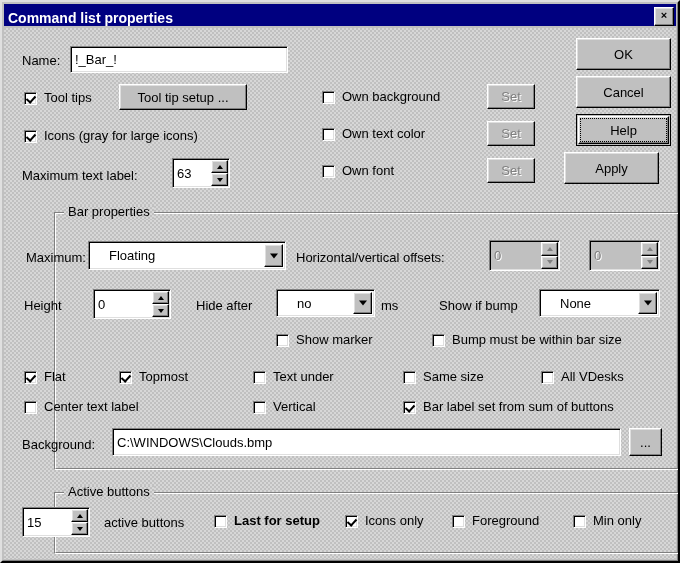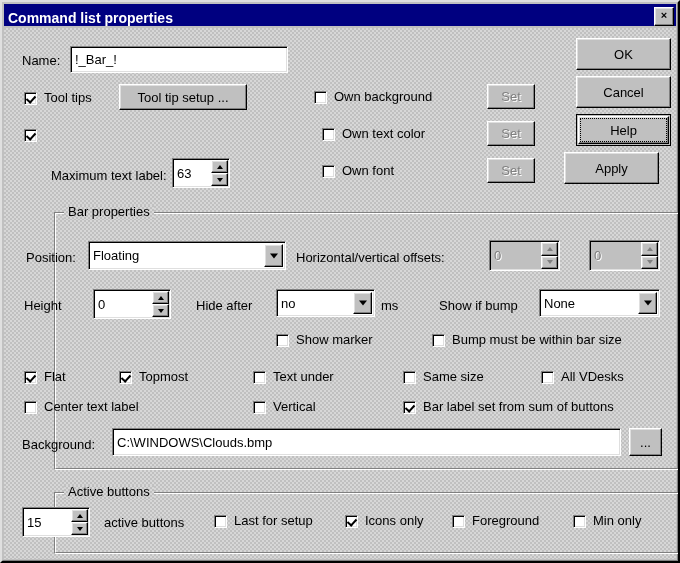--- a/index.html
+++ b/index.html
@@ -268,21 +268,21 @@
     border-bottom: 1px solid #ffffff;
     box-shadow: inset 1px 1px 0 #000000, inset -1px -1px 0 #dfdfdf;
     display: flex;
     align-items: stretch;
     overflow: hidden;
   }
   .combo-val {
     flex: 1;
     display: flex;
     align-items: center;
-    padding-left: 4px;
+    padding-left: 20px;
     font-size: 13px;
     overflow: hidden;
     white-space: nowrap;
   }
   .combo-arrow {
     width: 17px;
     flex: none;
     margin: 2px 2px 2px 0;
     background: #c0c0c0;
     border-left: 1px solid #ffffff;
@@ -355,32 +355,33 @@
     <div class="textbox" style="left:66px; top:18px; width:218px; height:27px;">!_Bar_!</div>
 
     <div class="cb" style="left:20px; top:63px;">
       <span class="cb-box checked"></span>
       <span class="cb-label">Tool tips</span>
     </div>
     <div class="btn" style="left:115px; top:56px; width:128px; height:26px;">Tool tip setup ...</div>
 
     <div class="cb" style="left:20px; top:101px;">
       <span class="cb-box checked"></span>
-    </div>
-
-    <div class="lbl" style="left:18px; top:140px;padding-left:29px;">Maximum text label:</div>
+      <span class="cb-label">Icons (gray for large icons)</span>
+    </div>
+
+    <div class="lbl" style="left:18px; top:140px;">Maximum text label:</div>
     <div class="spin" style="left:168px; top:130px; width:58px; height:30px;">
       <div class="spin-val">63</div>
       <div class="spin-arrows">
         <div class="spin-arrow up"></div>
         <div class="spin-arrow down"></div>
       </div>
     </div>
 
-    <div class="cb" style="left:310px; top:62px;">
+    <div class="cb" style="left:318px; top:62px;">
       <span class="cb-box"></span>
       <span class="cb-label">Own background</span>
     </div>
     <div class="btn disabled" style="left:483px; top:56px; width:48px; height:25px;">Set</div>
 
     <div class="cb" style="left:318px; top:99px;">
       <span class="cb-box"></span>
       <span class="cb-label">Own text color</span>
     </div>
     <div class="btn disabled" style="left:483px; top:93px; width:48px; height:25px;">Set</div>
@@ -399,21 +400,21 @@
       </span>
       <span class="focus-rect"></span>
     </div>
     <div class="btn" style="left:560px; top:124px; width:95px; height:32px;">Apply</div>
 
     <div class="group" style="left:10px; top:184px; width:656px; height:258px;">
       <div class="group-inner"></div>
       <div class="group-title">Bar properties</div>
     </div>
 
-    <div class="lbl" style="left:22px; top:222px;">Position:</div>
+    <div class="lbl" style="left:22px; top:222px;">Maximum:</div>
     <div class="combo" style="left:84px; top:213px; width:198px; height:29px;">
       <div class="combo-val">Floating</div>
       <div class="combo-arrow"></div>
     </div>
 
     <div class="lbl" style="left:292px; top:222px;">Horizontal/vertical offsets:</div>
     <div class="spin disabled" style="left:485px; top:212px; width:71px; height:31px;">
       <div class="spin-val">0</div>
       <div class="spin-arrows">
         <div class="spin-arrow up"></div>
@@ -504,21 +505,21 @@
 
     <div class="spin" style="left:18px; top:479px; width:68px; height:30px;">
       <div class="spin-val">15</div>
       <div class="spin-arrows">
         <div class="spin-arrow up"></div>
         <div class="spin-arrow down"></div>
       </div>
     </div>
     <div class="lbl" style="left:100px; top:487px;">active buttons</div>
 
-    <div class="cb" style="left:210px; top:486px;">
+    <div class="cb" style="left:210px; top:486px;font-weight:bold;">
       <span class="cb-box"></span>
       <span class="cb-label">Last for setup</span>
     </div>
     <div class="cb" style="left:341px; top:486px;">
       <span class="cb-box checked"></span>
       <span class="cb-label">Icons only</span>
     </div>
     <div class="cb" style="left:448px; top:486px;">
       <span class="cb-box"></span>
       <span class="cb-label">Foreground</span>

